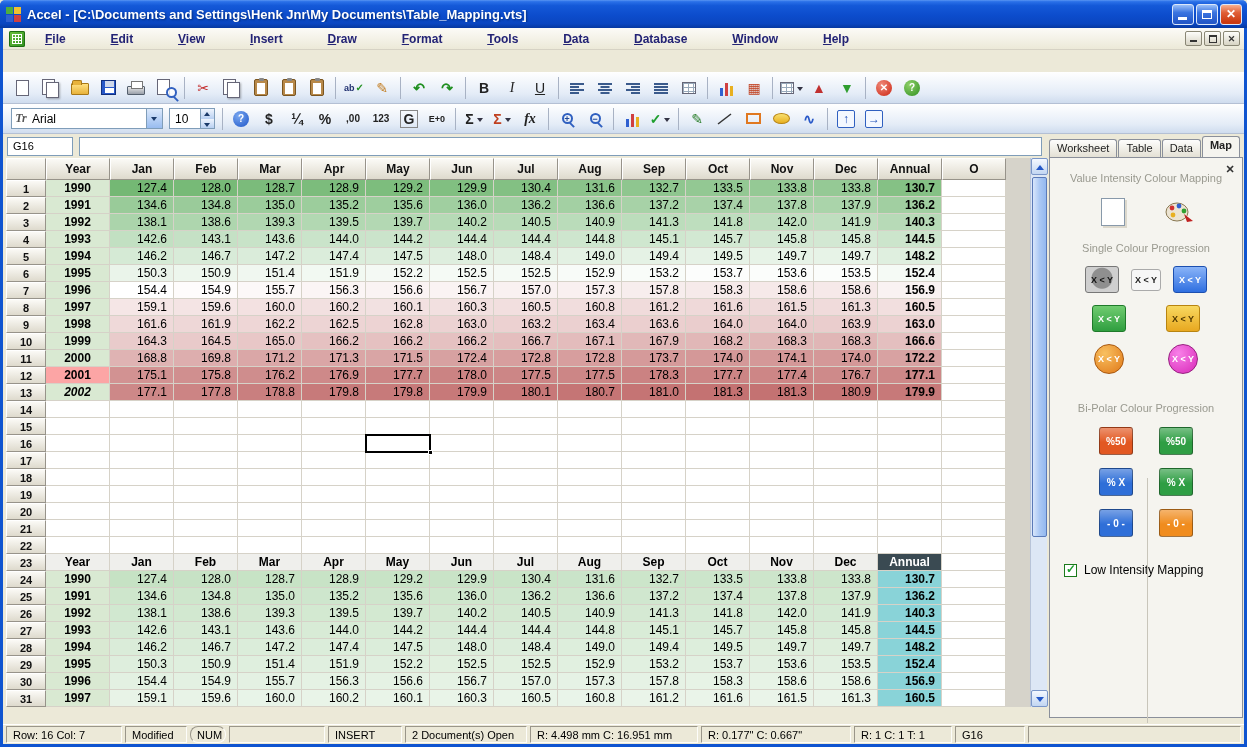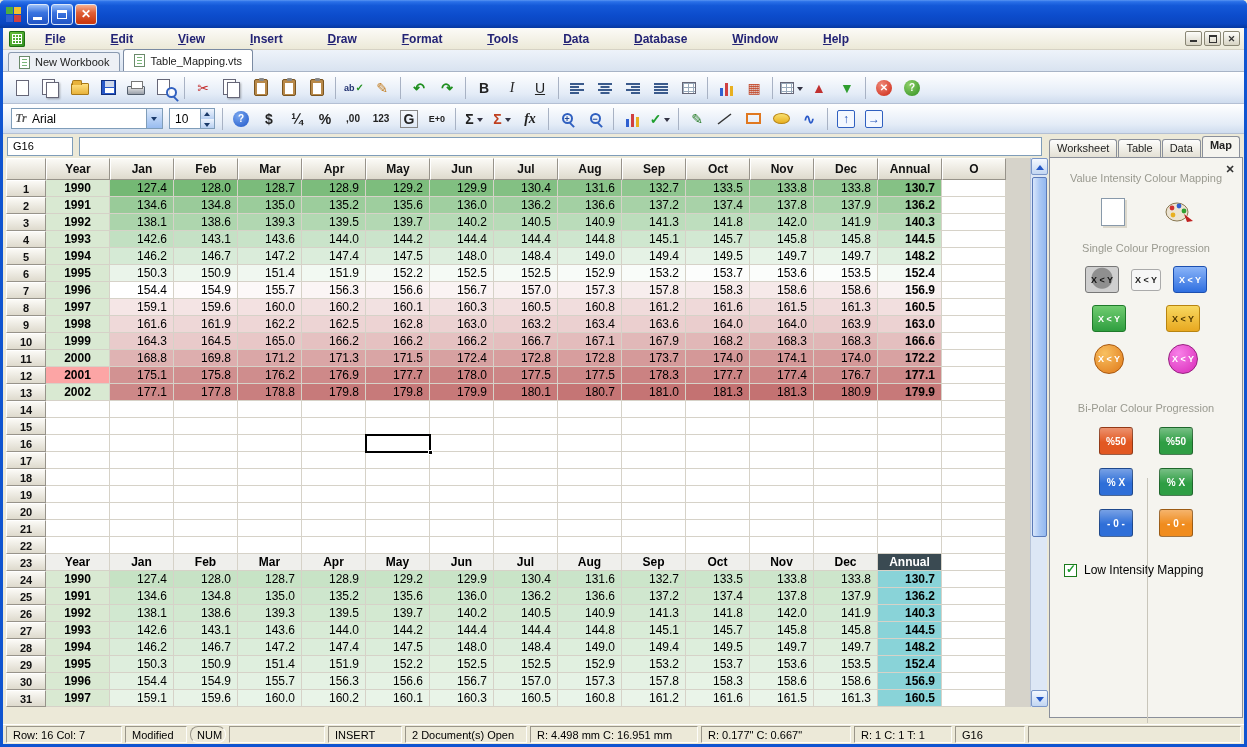--- a/index.html
+++ b/index.html
@@ -155,20 +155,21 @@
 
 <div id="win">
 
   <div class="titlebar">
     <svg class="appicon" viewBox="0 0 17 17">
       <rect x="1" y="1" width="7" height="7" fill="#4fae3f"></rect>
         <rect x="9" y="1" width="7" height="7" fill="#f0c030"></rect>
       <rect x="1" y="9" width="7" height="7" fill="#3060d0"></rect>
         <rect x="9" y="9" width="7" height="7" fill="#d04040"></rect>
     </svg>
+    <span class="title">Accel - [C:\Documents and Settings\Henk Jnr\My Documents\Table_Mapping.vts]</span>
     <span class="wbtns">
       <span class="wbtn">
           <span class="gl-min"></span>
         </span>
       <span class="wbtn">
           <span class="gl-max"></span>
         </span>
       <span class="wbtn close gl-x"></span>
     </span>
   </div>
@@ -192,30 +193,20 @@
       <span class="mdib">
           <span class="mgl-min"></span>
         </span>
       <span class="mdib">
           <span class="mgl-max"></span>
         </span>
       <span class="mdib mgl-x"></span>
     </span>
   </div>
 
-  <div class="tabrow" id="doctabs">
-      <div class="doctab">
-        <span class="tabicon"></span>
-        <span>New Workbook</span>
-      </div>
-      <div class="doctab active">
-        <span class="tabicon"></span>
-        <span>Table_Mapping.vts</span>
-      </div>
-    </div>
 
   <div class="toolbar t1" id="toolbar1">
       <span class="tbtn">
         <i class="ip"></i>
       </span>
       <span class="tbtn rel">
         <i class="ip ipb"></i>
         <i class="ip ipf"></i>
       </span>
       <span class="tbtn">
@@ -640,21 +631,21 @@
         <div class="cell num" style="background: rgb(203, 131, 131);">178.0</div>
         <div class="cell num" style="background: rgb(204, 134, 134);">177.5</div>
         <div class="cell num" style="background: rgb(204, 134, 134);">177.5</div>
         <div class="cell num" style="background: rgb(203, 130, 130);">178.3</div>
         <div class="cell num" style="background: rgb(204, 133, 133);">177.7</div>
         <div class="cell num" style="background: rgb(205, 134, 134);">177.4</div>
         <div class="cell num" style="background: rgb(206, 138, 138);">176.7</div>
         <div class="cell num bold" style="background: rgb(205, 136, 136);">177.1</div>
         <div class="cell"></div>
         <div class="rh">13</div>
-        <div class="cell ctr bold" style="background: rgb(217, 233, 210);">2002</div>
+        <div class="cell ctr bold" style="background: rgb(217, 233, 210); font-style: italic;">2002</div>
         <div class="cell num" style="background: rgb(205, 136, 136);">177.1</div>
         <div class="cell num" style="background: rgb(204, 132, 132);">177.8</div>
         <div class="cell num" style="background: rgb(201, 127, 127);">178.8</div>
         <div class="cell num" style="background: rgb(199, 122, 122);">179.8</div>
         <div class="cell num" style="background: rgb(199, 122, 122);">179.8</div>
         <div class="cell num" style="background: rgb(199, 121, 121);">179.9</div>
         <div class="cell num" style="background: rgb(199, 120, 120);">180.1</div>
         <div class="cell num" style="background: rgb(197, 117, 117);">180.7</div>
         <div class="cell num" style="background: rgb(197, 116, 116);">181.0</div>
         <div class="cell num" style="background: rgb(196, 114, 114);">181.3</div>

